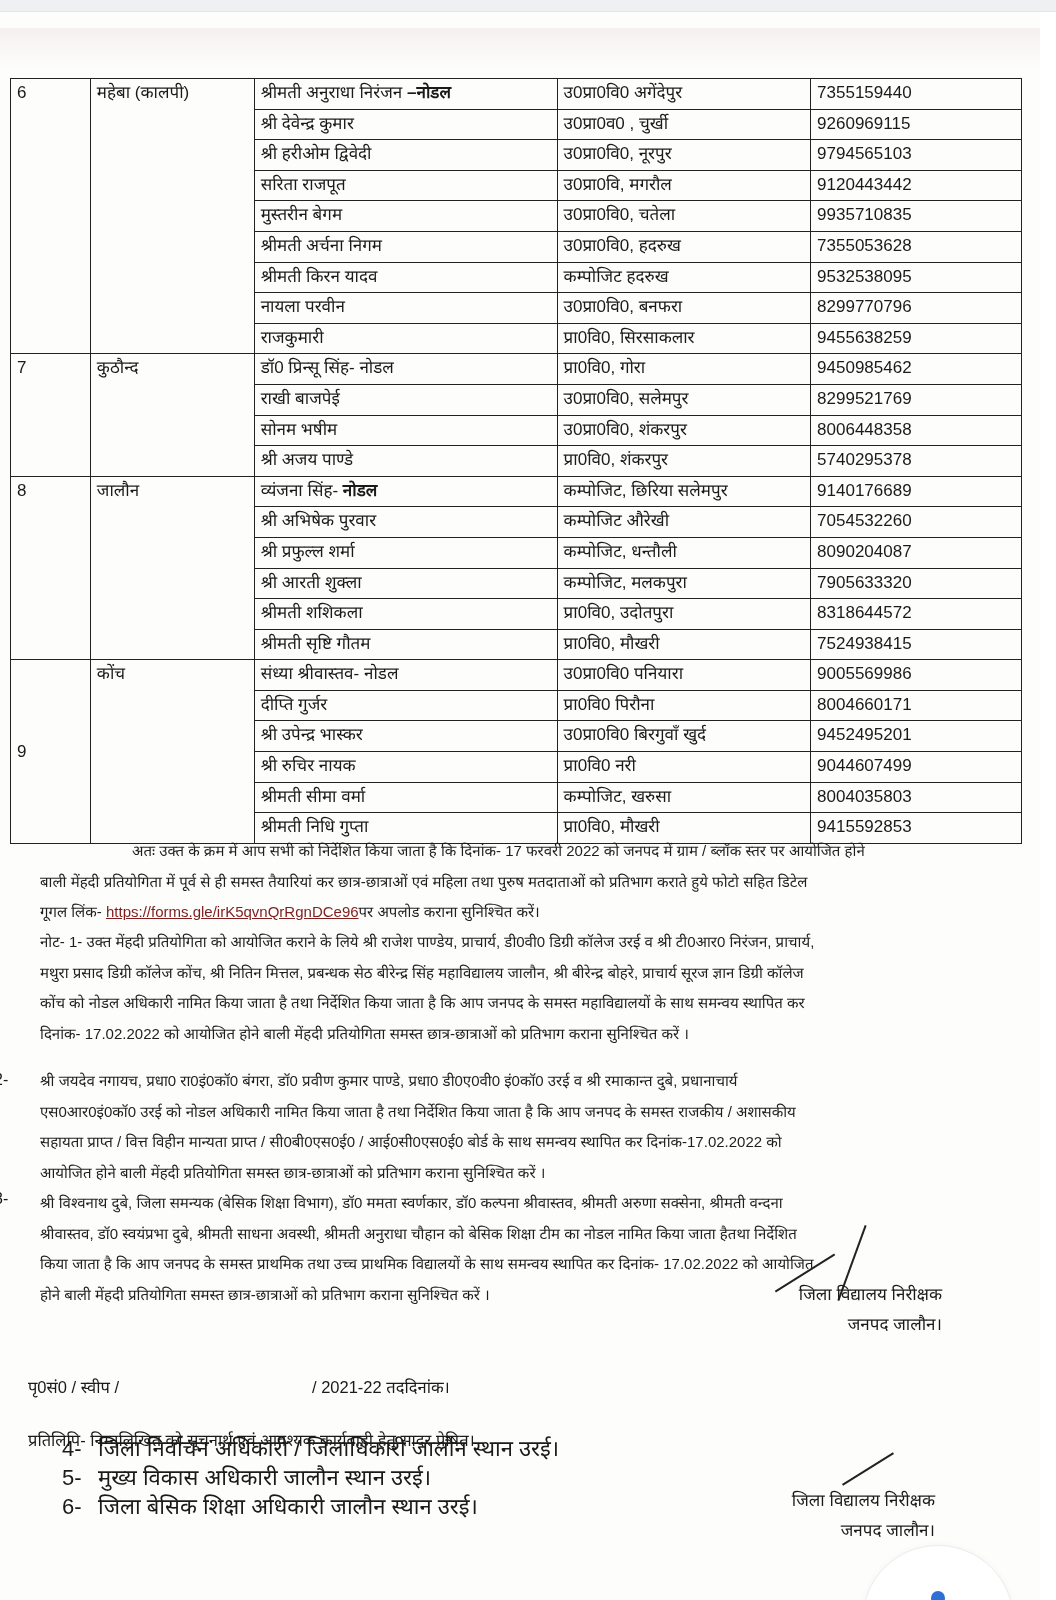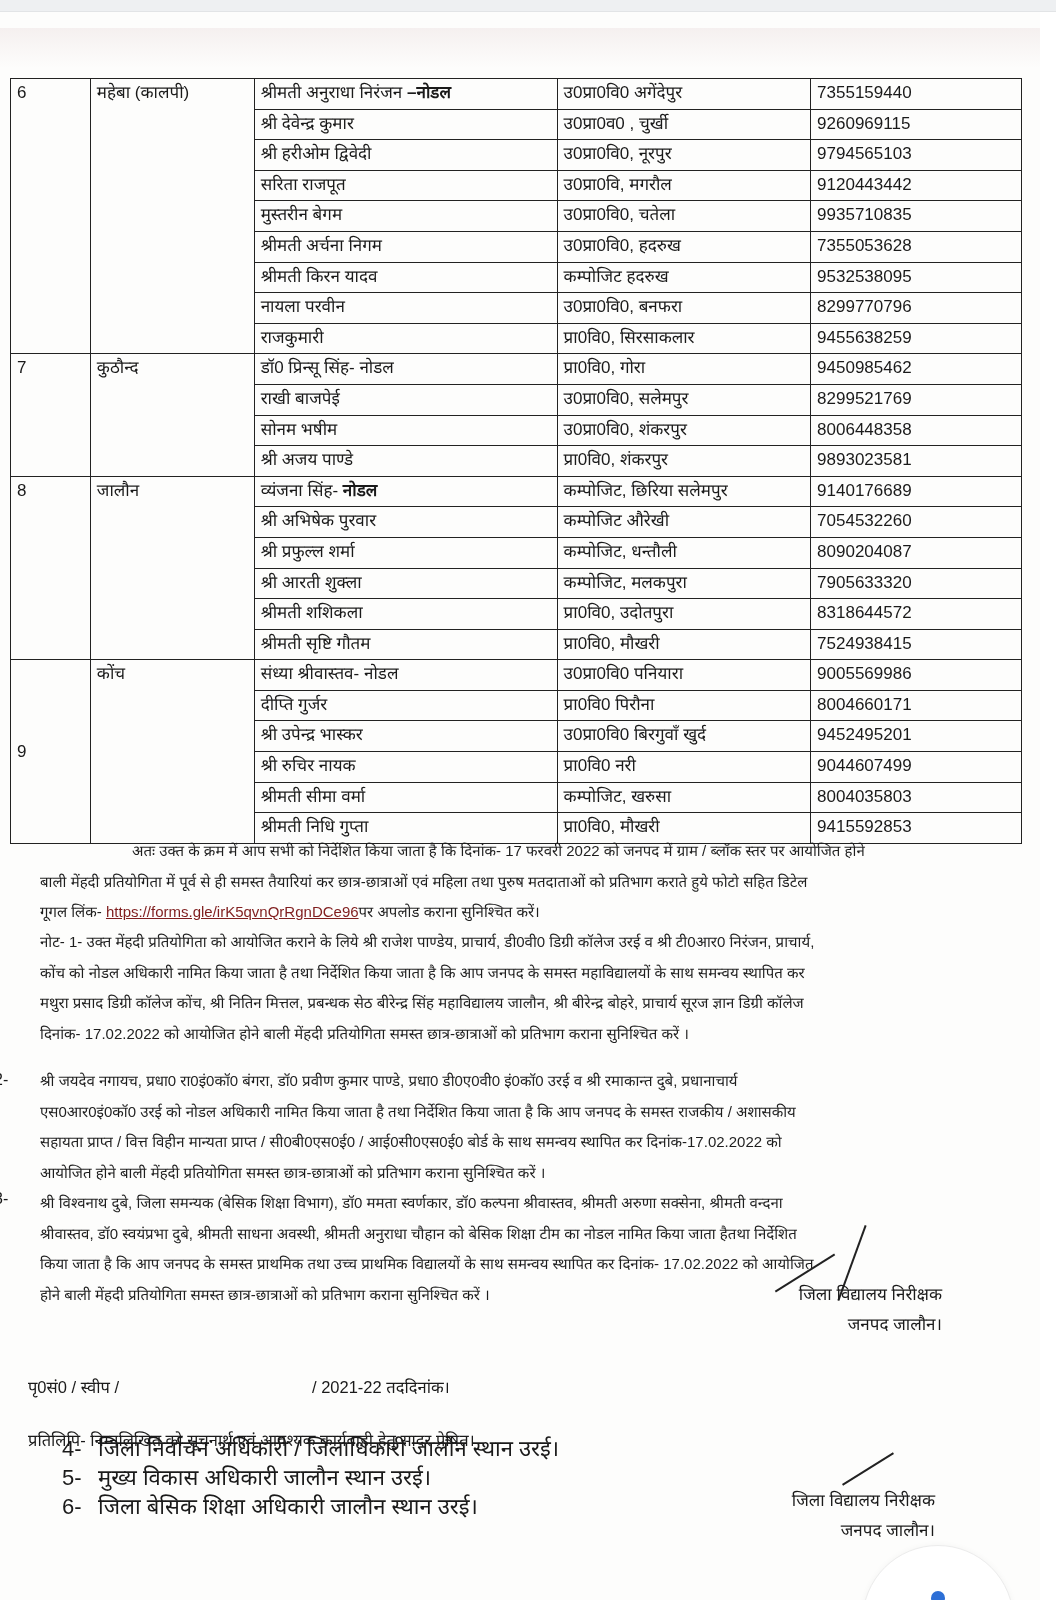--- a/index.html
+++ b/index.html
@@ -141,21 +141,21 @@
         <td class="c-phone">8299521769</td>
       </tr>
     <tr>
         <td class="c-name">सोनम भषीम</td>
         <td class="c-school">उ0प्रा0वि0, शंकरपुर</td>
         <td class="c-phone">8006448358</td>
       </tr>
     <tr>
         <td class="c-name">श्री अजय पाण्डे</td>
         <td class="c-school">प्रा0वि0, शंकरपुर</td>
-        <td class="c-phone">9893023581</td>
+        <td class="c-phone">5740295378</td>
       </tr>
 
     <tr>
       <td class="c-sno" rowspan="6">8</td>
       <td class="c-block" rowspan="6">जालौन</td>
       <td class="c-name"><span>व्यंजना सिंह-</span><span class="nodal"> नोडल</span></td>
       <td class="c-school">कम्पोजिट, छिरिया सलेमपुर</td>
       <td class="c-phone">9140176689</td>
     </tr>
     <tr>
@@ -220,22 +220,22 @@
 </table>
 
 <div class="body-text" style="top: 836px;">
   <div class="indent">अतः उक्त के क्रम में आप सभी को निर्देशित किया जाता है कि दिनांक- 17 फरवरी 2022 को जनपद में ग्राम / ब्लॉक स्तर पर आयोजित होने</div>
   <div>बाली मेंहदी प्रतियोगिता में पूर्व से ही समस्त तैयारियां कर छात्र-छात्राओं एवं महिला तथा पुरुष मतदाताओं को प्रतिभाग कराते हुये फोटो सहित डिटेल</div>
   <div><span>गूगल लिंक- </span><span class="link">https://forms.gle/irK5qvnQrRgnDCe96</span><span>पर अपलोड कराना सुनिश्चित करें।</span></div>
 </div>
 
 <div class="body-text" style="top: 927px;">
   <div>नोट- 1-  उक्त मेंहदी प्रतियोगिता को आयोजित कराने के लिये श्री राजेश पाण्डेय, प्राचार्य, डी0वी0 डिग्री कॉलेज उरई व श्री टी0आर0 निरंजन, प्राचार्य,</div>
+  <div>मथुरा प्रसाद डिग्री कॉलेज कोंच, श्री नितिन मित्तल, प्रबन्धक सेठ बीरेन्द्र सिंह महाविद्यालय जालौन, श्री बीरेन्द्र बोहरे, प्राचार्य सूरज ज्ञान डिग्री कॉलेज</div>
   <div>कोंच को नोडल अधिकारी नामित किया जाता है तथा निर्देशित किया जाता है कि आप जनपद के समस्त महाविद्यालयों के साथ समन्वय स्थापित कर</div>
-  <div>मथुरा प्रसाद डिग्री कॉलेज कोंच, श्री नितिन मित्तल, प्रबन्धक सेठ बीरेन्द्र सिंह महाविद्यालय जालौन, श्री बीरेन्द्र बोहरे, प्राचार्य सूरज ज्ञान डिग्री कॉलेज</div>
   <div>दिनांक- 17.02.2022 को आयोजित होने बाली मेंहदी प्रतियोगिता समस्त छात्र-छात्राओं को प्रतिभाग कराना सुनिश्चित करें ।</div>
 </div>
 
 <span class="marker" style="top: 1071px; left: -6px;">2-</span>
 <div class="body-text" style="top: 1066px;">
   <div>श्री जयदेव नगायच, प्रधा0 रा0इं0कॉ0 बंगरा, डॉ0 प्रवीण कुमार पाण्डे, प्रधा0 डी0ए0वी0 इं0कॉ0 उरई व श्री रमाकान्त दुबे, प्रधानाचार्य</div>
   <div>एस0आर0इं0कॉ0 उरई को नोडल अधिकारी नामित किया जाता है तथा निर्देशित किया जाता है कि आप जनपद के समस्त राजकीय / अशासकीय</div>
   <div>सहायता प्राप्त / वित्त विहीन मान्यता प्राप्त / सी0बी0एस0ई0 / आई0सी0एस0ई0 बोर्ड  के साथ समन्वय स्थापित कर दिनांक-17.02.2022 को</div>
   <div>आयोजित होने बाली मेंहदी प्रतियोगिता समस्त छात्र-छात्राओं को प्रतिभाग कराना सुनिश्चित करें ।</div>
 </div>

